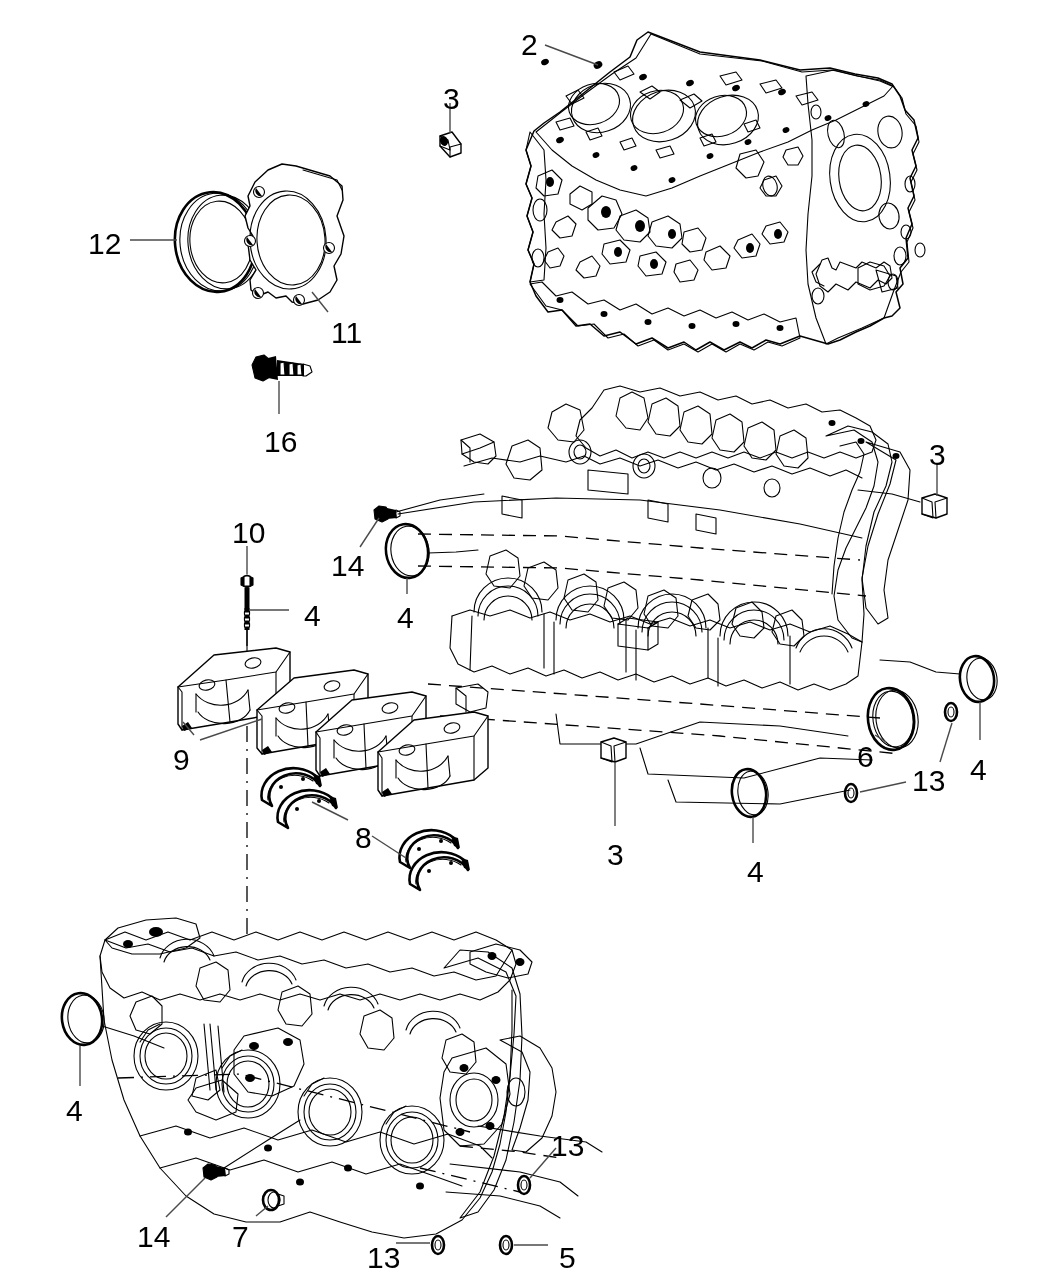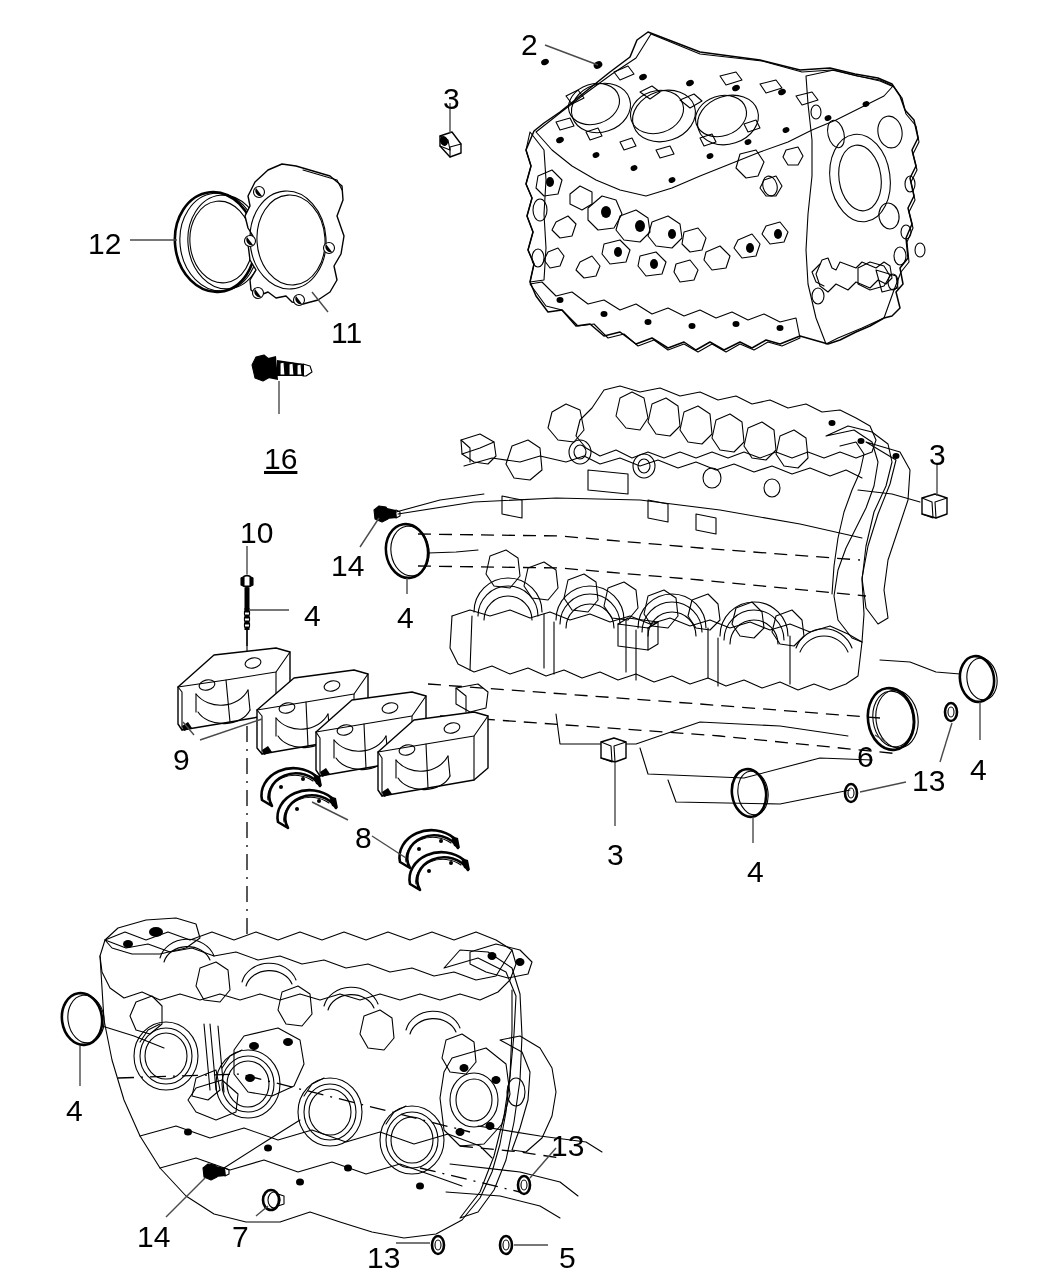--- a/index.html
+++ b/index.html
@@ -750,23 +750,23 @@
       <ellipse class="lnt" cx="506" cy="1245" rx="3" ry="5"></ellipse>
     </g>
     <line class="lead" x1="514" y1="1245" x2="548" y2="1245"></line>
 
   </svg>
 
   <div class="callout-label" style="left:521px; top:30px;">2</div>
   <div class="callout-label" style="left:443px; top:84px;">3</div>
   <div class="callout-label" style="left:88px; top:229px;">12</div>
   <div class="callout-label" style="left:331px; top:318px;">11</div>
-  <div class="callout-label" style="left:264px; top:444px;text-decoration:underline;">16</div>
+  <div class="callout-label" style="left:264px; top:427px;">16</div>
   <div class="callout-label" style="left:929px; top:440px;">3</div>
-  <div class="callout-label" style="left:232px; top:518px;margin-left:8px;">10</div>
+  <div class="callout-label" style="left:232px; top:518px;">10</div>
   <div class="callout-label" style="left:331px; top:551px;">14</div>
   <div class="callout-label" style="left:304px; top:601px;">4</div>
   <div class="callout-label" style="left:397px; top:603px;">4</div>
   <div class="callout-label" style="left:173px; top:745px;">9</div>
   <div class="callout-label" style="left:857px; top:742px;">6</div>
   <div class="callout-label" style="left:912px; top:766px;">13</div>
   <div class="callout-label" style="left:970px; top:755px;">4</div>
   <div class="callout-label" style="left:355px; top:823px;">8</div>
   <div class="callout-label" style="left:607px; top:840px;">3</div>
   <div class="callout-label" style="left:747px; top:857px;">4</div>

